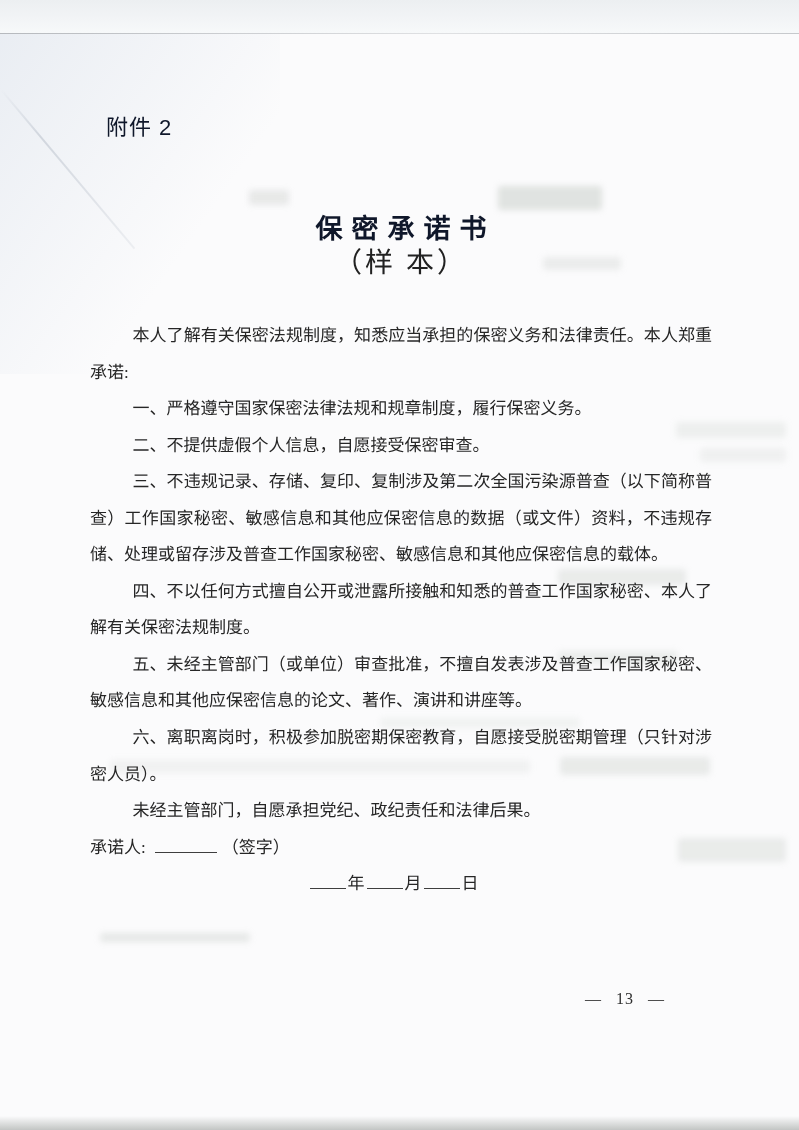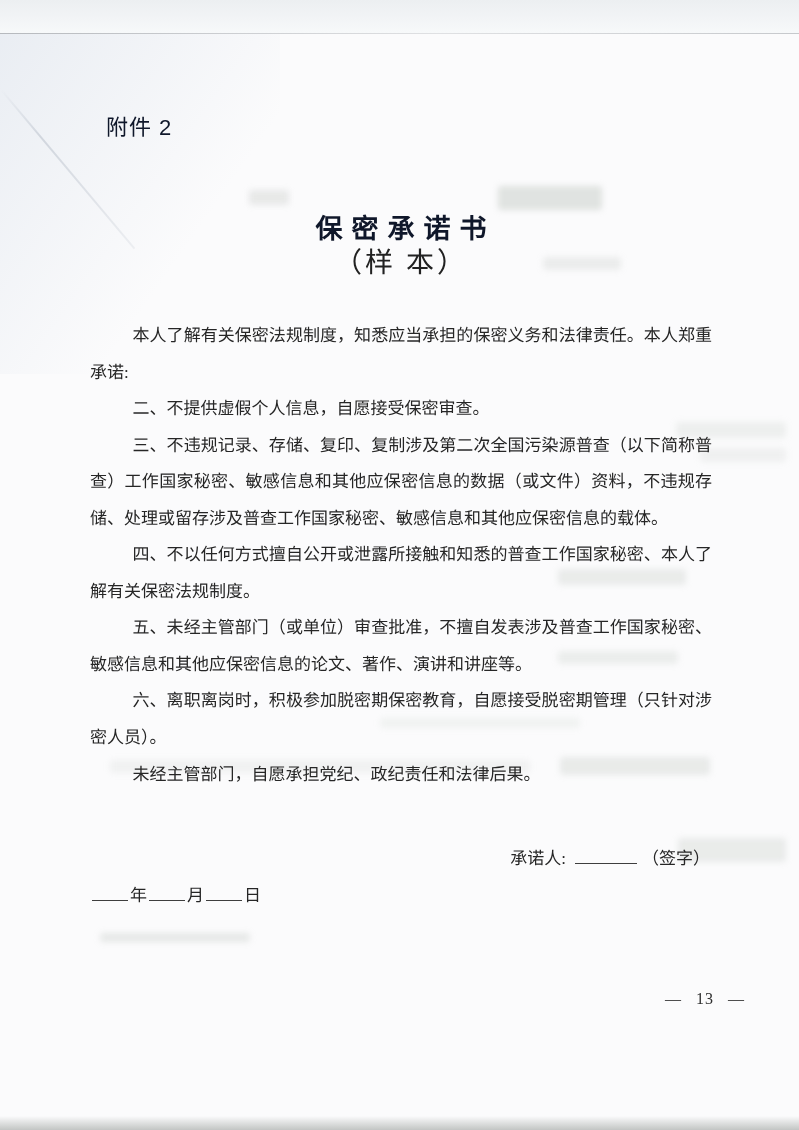--- a/index.html
+++ b/index.html
@@ -27,26 +27,26 @@
     font-family:"Liberation Sans","DejaVu Sans",sans-serif;
     font-size:22px;font-weight:500;letter-spacing:1px;color:#0f172a;}
   .doc-title{position:absolute;left:90px;top:189px;width:622px;text-align:center;
     font-size:27px;font-weight:700;letter-spacing:9px;padding-left:9px;
     box-sizing:border-box;color:#0f172a;}
   .doc-subtitle{position:absolute;left:90px;top:240px;width:622px;text-align:center;
     font-size:28px;letter-spacing:3px;color:#212121;}
   .doc-body{position:absolute;left:90px;top:318px;width:622px;
     font-size:17px;line-height:36.55px;text-align:justify;}
   .doc-body p{margin:0;text-indent:2.5em;}
-  .sig-row{text-align:right;text-indent:0;padding-right:2px;white-space:nowrap;margin-top:48px;}
-  .date-row{text-align:left;text-indent:0;padding-right:16px;white-space:nowrap;}
+  .sig-row{text-align:left;text-indent:0;padding-right:2px;white-space:nowrap;}
+  .date-row{text-align:center;text-indent:0;padding-right:16px;white-space:nowrap;}
   .uline{display:inline-block;height:1px;border-bottom:1.6px solid #3e3e3e;}
   .uline.sign{width:62px;margin:0 5px 0 9px;}
   .uline.date{width:36px;margin:0 2px;}
-  .page-num{position:absolute;left:585px;top:990px;width:160px;text-align:right;
+  .page-num{position:absolute;left:585px;top:990px;width:160px;text-align:left;
     font-size:16px;color:#2e2e2e;word-spacing:9px;letter-spacing:1px;}
 </style>
 </head>
 <body>
 
 <div class="canvas">
 
   <div class="edge-top"></div>
   <div class="edge-top-line"></div>
   <div class="tint-tl"></div>
@@ -66,20 +66,21 @@
   <div class="ghost" style="left:100px;top:933px;width:150px;height:9px;background:rgba(160,168,160,.22);"></div>
 
   <div class="attachment">附件 2</div>
 
   <h1 class="doc-title">保密承诺书</h1>
 
   <div class="doc-subtitle">（样 本）</div>
 
   <div class="doc-body">
     <p>本人了解有关保密法规制度，知悉应当承担的保密义务和法律责任。本人郑重承诺:</p>
+    <p>一、严格遵守国家保密法律法规和规章制度，履行保密义务。</p>
     <p>二、不提供虚假个人信息，自愿接受保密审查。</p>
     <p>三、不违规记录、存储、复印、复制涉及第二次全国污染源普查（以下简称普查）工作国家秘密、敏感信息和其他应保密信息的数据（或文件）资料，不违规存储、处理或留存涉及普查工作国家秘密、敏感信息和其他应保密信息的载体。</p>
     <p>四、不以任何方式擅自公开或泄露所接触和知悉的普查工作国家秘密、本人了解有关保密法规制度。</p>
     <p>五、未经主管部门（或单位）审查批准，不擅自发表涉及普查工作国家秘密、敏感信息和其他应保密信息的论文、著作、演讲和讲座等。</p>
     <p>六、离职离岗时，积极参加脱密期保密教育，自愿接受脱密期管理（只针对涉密人员）。</p>
     <p>未经主管部门，自愿承担党纪、政纪责任和法律后果。</p>
 
     <div class="sig-row">
       <span>承诺人:</span><span class="uline sign"></span><span>（签字）</span>
     </div>

